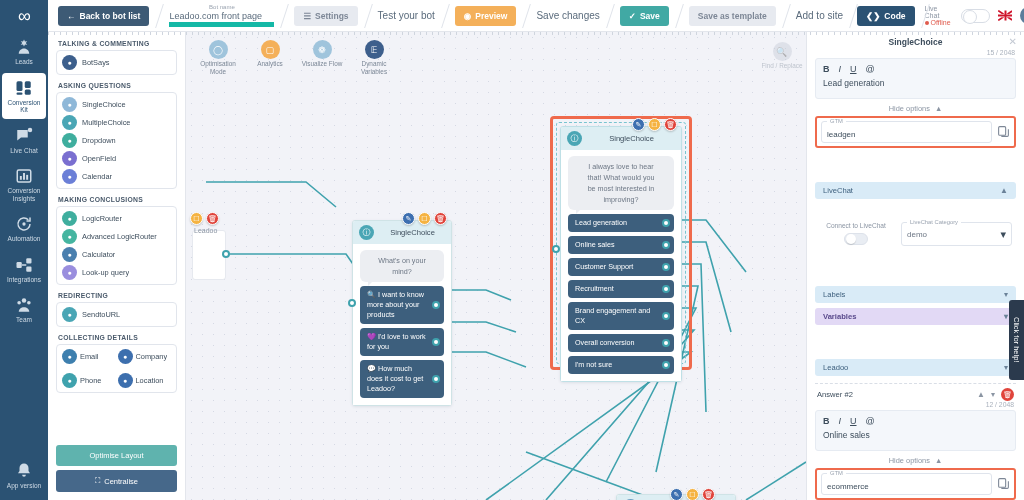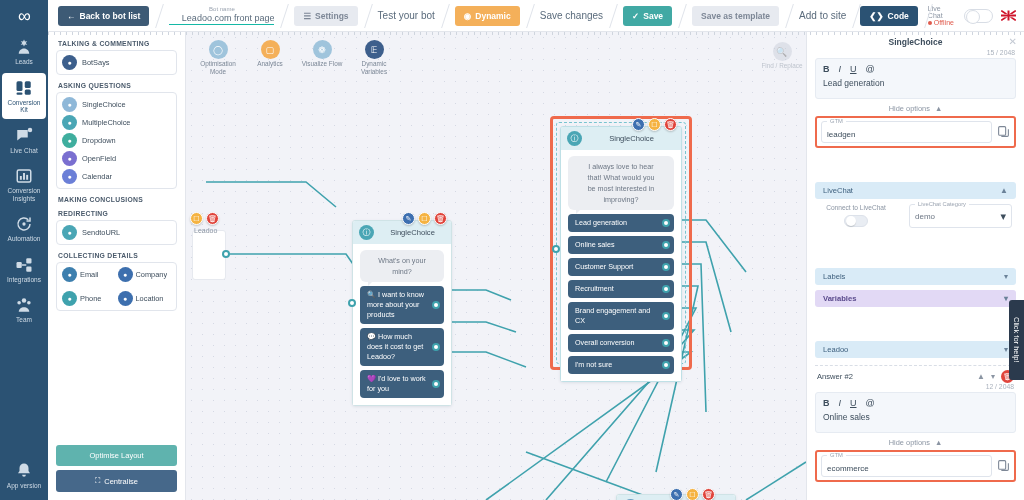--- a/index.html
+++ b/index.html
@@ -59,24 +59,23 @@
   .btn-grey { background:#e7eaf0; color:#7d8796; }
   .btn-teal { background:#41a9a4; }
   .btn-orange { background:#f4b05a; color:#fff; }
   .btn-navy { background:#2b5273; }
   .tb-plain {
     font-size:10px; color:#5a6b7c; line-height:11px; white-space:nowrap;
   }
   .botname-wrap { display:flex; flex-direction:column; justify-content:center; }
   .botname-lbl { font-size:6px; color:#9aa3b0; margin-bottom:1px; }
   .botname-val {
-    font-size:9px; color:#5a6b7c; border:none; border-bottom:1px solid #14b8a6;
+    font-size:9px; color:#5a6b7c; border:none; border-bottom:5px solid #14b8a6;
     background:transparent; width:105px; padding:0 0 1px 0; outline:none;
     font-family:inherit;
-    text-align:right;
   }
   .tb-right { margin-left:auto; display:flex; align-items:center; gap:8px; padding-right:10px; }
   .lc-status { display:flex; flex-direction:column; align-items:flex-start; }
   .lc-title { font-size:7px; color:#8b95a3; }
   .lc-off { font-size:7px; color:#e05b4d; display:flex; align-items:center; gap:2px;}
   .dot-red { width:4px;height:4px;border-radius:50%;background:#e05b4d;display:inline-block;}
   .toggle-pill {
     width:30px; height:14px; border-radius:7px; border:1px solid #d8dde5;
     background:#fff; position:relative;
   }
@@ -235,21 +234,21 @@
   .gtm-val { font-size:8px; color:#3d4d5c; }
   .copy-ico { width:13px;height:14px; flex:none; }
   .acc {
     border-radius:3px; padding:4px 8px; margin-top:5px;
     display:flex; align-items:center; justify-content:space-between;
     font-size:7.6px; cursor:pointer;
   }
   .acc.blue { background:#d9ebf7; color:#3d5f7d;margin-top:34px; }
   .acc.purple { background:#e2d9f5; color:#5a4a8c; font-weight:bold;}
   .acc .chev { font-size:8px; color:#6b8299; }
-  .lc-panel { background:#fff; padding:5px 4px 6px; display:flex; align-items:flex-start; gap:16px;}
+  .lc-panel { background:#fff; padding:5px 4px 6px; display:flex; align-items:flex-start; gap:8px;margin-top:18px;}
   .lc-left { display:flex; flex-direction:column; align-items:center; gap:4px; width:74px;}
   .lc-left-lbl { font-size:6.6px; color:#8b95a3; text-align:center; }
   .toggle-sm { width:24px;height:12px;border-radius:6px;background:#e9edf3;position:relative;border:1px solid #dde2ea;}
   .toggle-sm:after{content:"";position:absolute;left:1px;top:0px;width:10px;height:10px;border-radius:50%;background:#fff;box-shadow:0 1px 1px rgba(0,0,0,.15);}
   .sel-field {
     flex:1; border:1px solid #dfe4ec; border-radius:3px; position:relative;
     padding:5px 5px 4px; background:#fff; display:flex; align-items:center;
   }
   .sel-val { font-size:8px; color:#6d7785; flex:1; }
   .divider { border-top:1px dashed #d9dee6; margin:7px 0 4px; }
@@ -387,21 +386,21 @@
     </button>
   </div>
 
   <div class="tb-arrowtab">
     <span class="tb-plain">Test your bot</span>
   </div>
 
   <div class="tb-arrowtab">
     <button class="btn btn-orange">
       <span>◉</span>
-      <span>Dynamic</span>
+      <span>Preview</span>
     </button>
   </div>
 
   <div class="tb-arrowtab">
     <span class="tb-plain">Save changes</span>
   </div>
 
   <div class="tb-arrowtab">
     <button class="btn btn-teal">
       <span>✓</span>
@@ -480,20 +479,38 @@
         <div class="el-item">
           <span class="el-ico" style="background: rgb(122, 111, 208);">●</span>
           <span class="el-lbl">OpenField</span>
         </div>
         <div class="el-item">
           <span class="el-ico" style="background: rgb(107, 127, 215);">●</span>
           <span class="el-lbl">Calendar</span>
         </div>
       </div>
       <div class="grp-title">MAKING CONCLUSIONS</div>
+      <div class="grp-box">
+        <div class="el-item">
+          <span class="el-ico" style="background: rgb(63, 174, 158);">●</span>
+          <span class="el-lbl">LogicRouter</span>
+        </div>
+        <div class="el-item">
+          <span class="el-ico" style="background: rgb(69, 181, 160);">●</span>
+          <span class="el-lbl">Advanced LogicRouter</span>
+        </div>
+        <div class="el-item">
+          <span class="el-ico" style="background: rgb(74, 127, 174);">●</span>
+          <span class="el-lbl">Calculator</span>
+        </div>
+        <div class="el-item">
+          <span class="el-ico" style="background: rgb(154, 142, 222);">●</span>
+          <span class="el-lbl">Look-up query</span>
+        </div>
+      </div>
       <div class="grp-title">REDIRECTING</div>
       <div class="grp-box">
         <div class="el-item">
           <span class="el-ico" style="background: rgb(74, 166, 181);">●</span>
           <span class="el-lbl">SendtoURL</span>
         </div>
       </div>
       <div class="grp-title">COLLECTING DETAILS</div>
       <div class="grp-box two-col">
         <div class="el-item">
@@ -586,27 +603,27 @@
       <span class="node-title">SingleChoice</span>
     </div>
     <div class="node-body">
       <div class="bubble">What's on your mind?</div>
       <div class="answer">
         <span>🔍</span>
         <span>I want to know more about your products</span>
         <i class="port"></i>
       </div>
       <div class="answer">
+        <span>💜</span>
+        <span>I'd love to work for you</span>
+        <i class="port"></i>
+      </div>
+      <div class="answer">
         <span>💬</span>
         <span>How much does it cost to get Leadoo?</span>
-        <i class="port"></i>
-      </div>
-      <div class="answer">
-        <span>💜</span>
-        <span>I'd love to work for you</span>
         <i class="port"></i>
       </div>
     </div>
     <i class="sm-port" style="left:-5px; top:78px;"></i>
   </div>
 
   <div class="sel-frame" style="left:364px; top:84px; width:142px; height:254px;"></div>
   <div class="sel-dash" style="left:370px; top:90px; width:130px; height:242px;"></div>
 
   <div class="node" id="node-b" style="left:374px; top:94px; width:122px; border-color:#bfe0e6;">

